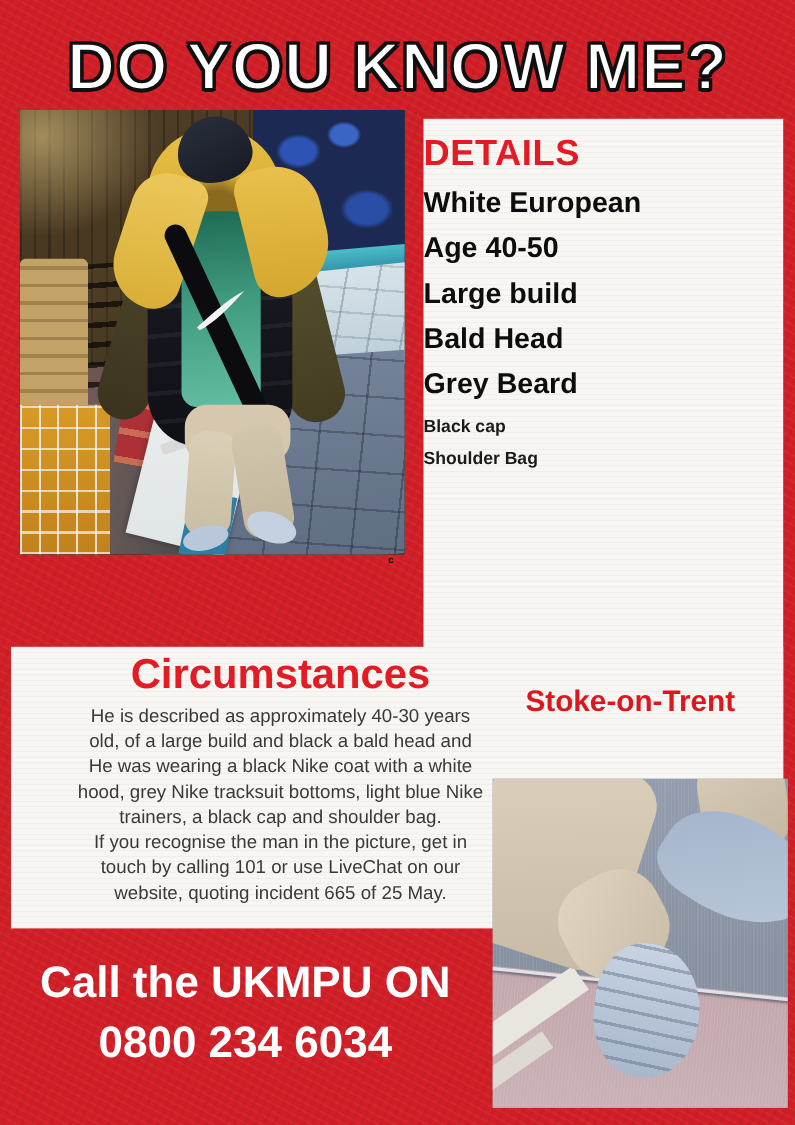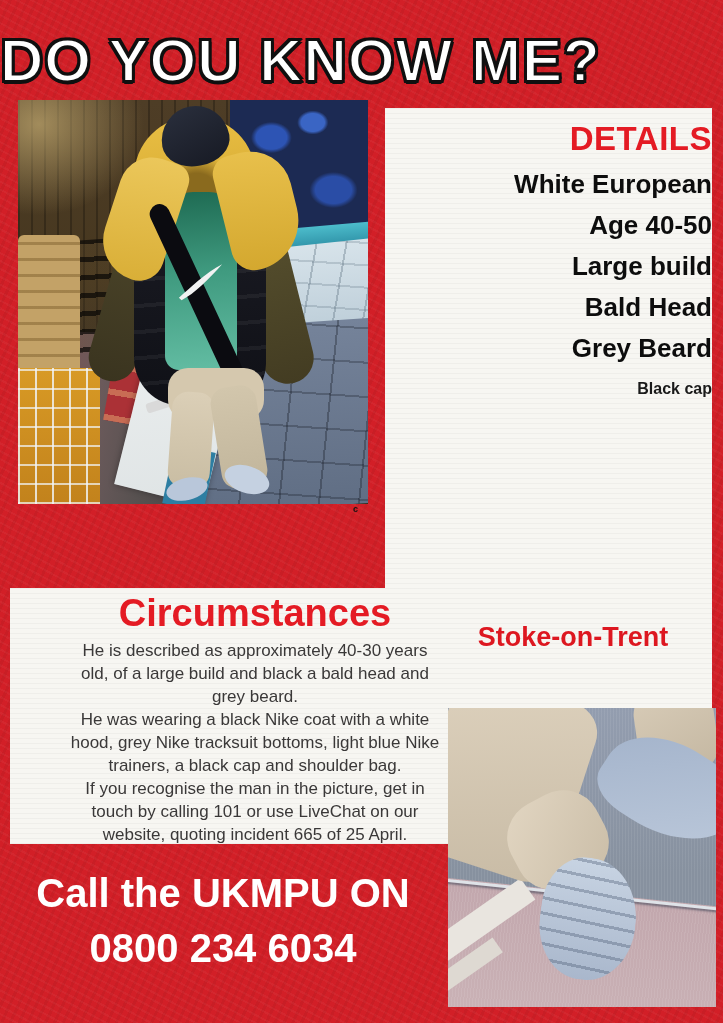--- a/index.html
+++ b/index.html
@@ -6,31 +6,31 @@
   .poster{
     position:relative;width:723px;height:1023px;overflow:hidden;
     font-family:"Liberation Sans",sans-serif;
     background-color:#d21f27;
     background-image:
       repeating-linear-gradient(115deg, rgba(0,0,0,0.045) 0 3px, rgba(0,0,0,0) 3px 8px),
       repeating-linear-gradient(28deg, rgba(255,255,255,0.035) 0 2px, rgba(255,255,255,0) 2px 7px);
   }
   
   .title{
-    position:absolute;top:26px;left:0;right:0;text-align:left;
+    position:absolute;top:26px;left:0;right:0;text-align:center;
     font-size:60px;font-weight:700;letter-spacing:1px;color:#ffffff;
     -webkit-text-stroke:2px #101010;
     text-shadow:2px 2px 0 #101010,-2px 2px 0 #101010,2px -2px 0 #101010,-2px -2px 0 #101010,0 3px 0 #101010;
   }
   
   .card{
     position:absolute;background-color:#f7f6f2;
     background-image:repeating-linear-gradient(180deg, rgba(110,110,110,0.06) 0 1px, rgba(0,0,0,0) 1px 5px);
   }
-  .details-card{left:385px;top:108px;width:327px;height:608px;text-align:right;}
+  .details-card{left:385px;top:108px;width:327px;height:608px;text-align:left;}
   .details-heading{margin-top:12px;font-size:33px;font-weight:800;color:#e41b24;letter-spacing:.5px;}
   .details-item{font-size:26px;font-weight:700;color:#0d0d0d;line-height:41px;}
   .details-items{margin-top:6px;}
   .possessions-heading{margin-top:4px;font-size:27px;font-weight:800;color:#e41b24;}
   .possession-item{font-size:16px;font-weight:700;color:#1a1a1a;line-height:29px;}
   .possessions{margin-top:5px;}
   .circ-card{left:10px;top:588px;width:702px;height:256px;}
   .circ-left{position:absolute;left:0;top:4px;width:490px;text-align:center;}
   .circ-heading{font-size:38px;font-weight:800;color:#e41b24;}
   .circ-lines{margin-top:4px;}
@@ -195,36 +195,36 @@
     <div class="details-heading">DETAILS</div>
     <div class="details-items">
       <div class="details-item">White European</div>
       <div class="details-item">Age 40-50</div>
       <div class="details-item">Large build</div>
       <div class="details-item">Bald Head</div>
       <div class="details-item">Grey Beard</div>
     </div>
     <div class="possessions">
       <div class="possession-item">Black cap</div>
+      <div class="possession-item">Shoulder Bag</div>
     </div>
   </div>
 
   <div class="card circ-card">
     <div class="circ-left">
       <div class="circ-heading">Circumstances</div>
       <div class="circ-lines">
         <div class="circ-line">He is described as approximately 40-30 years</div>
         <div class="circ-line">old, of a large build and black a bald head and</div>
-        <div class="circ-line">grey beard.</div>
         <div class="circ-line">He was wearing a black Nike coat with a white</div>
         <div class="circ-line">hood, grey Nike tracksuit bottoms, light blue Nike</div>
         <div class="circ-line">trainers, a black cap and shoulder bag.</div>
         <div class="circ-line">If you recognise the man in the picture, get in</div>
         <div class="circ-line">touch by calling 101 or use LiveChat on our</div>
-        <div class="circ-line">website, quoting incident 665 of 25 April.</div>
+        <div class="circ-line">website, quoting incident 665 of 25 May.</div>
       </div>
     </div>
   </div>
 
   <div class="location">Stoke-on-Trent</div>
 
   <div class="shoes-photo">
     <div class="floor-lower"></div>
     <div class="kerb-line"></div>
     <div class="white-stripe"></div>

